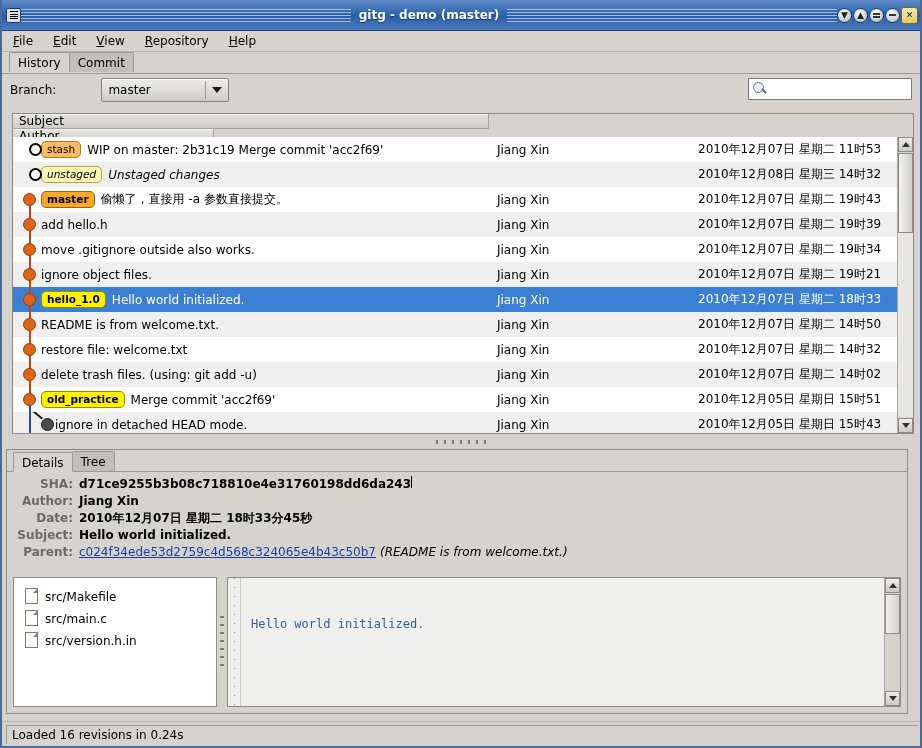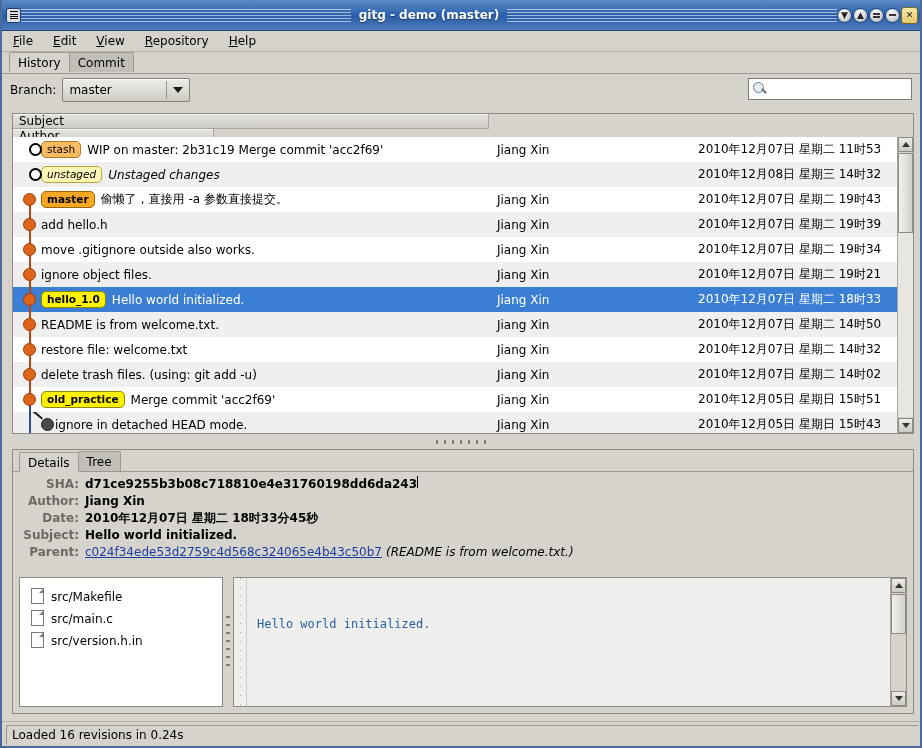--- a/index.html
+++ b/index.html
@@ -100,21 +100,21 @@
     border-radius: 2px 2px 0 0;
     margin-right: -1px;
     position: relative;
   }
   .tab.active { background: #d6d3cd; z-index: 2; border-bottom: 1px solid #d6d3cd; margin-bottom: -1px; }
   .tab.inactive { background: #c2bfb9; color: #000; margin-bottom: 0px; }
 
   
   #branchbar {
     height: 32px; display: flex; align-items: center;
-    padding: 0 8px; position: relative;
+    padding: 0 8px; position: relative; gap: 39px;
   }
   #branch-label { font-size: 12px; margin-right: 6px; }
   #branch-combo {
     width: 128px; height: 24px;
     background: linear-gradient(to bottom,#eeece8,#cfccc5);
     border: 1px solid #85827c;
     border-radius: 2px;
     display: flex; align-items: center;
     box-shadow: inset 0 1px 0 #fff;
   }
@@ -241,21 +241,21 @@
     background: #d6d3cd;
     display: flex; align-items: center; justify-content: center;
   }
   #splitter .grip {
     width: 54px; height: 4px;
     background: repeating-linear-gradient(to right, #7d7a74 0 2px, transparent 2px 8px);
   }
 
   
   #details-pane {
-    position: absolute; left: 10px; top: 449px; width: 902px; height: 265px;
+    position: absolute; left: 4px; top: 449px; width: 902px; height: 265px;
     background: #d6d3cd; border: 1px solid #8e8b85;
   }
   #details-tabs {
     height: 22px; display: flex; align-items: flex-end;
     padding-left: 6px; border-bottom: 1px solid #9d9a94;
   }
   #info {
     padding: 4px 0 2px 0; font-size: 12px;
   }
   .info-row { display: flex; align-items: baseline; line-height: 17px; }

